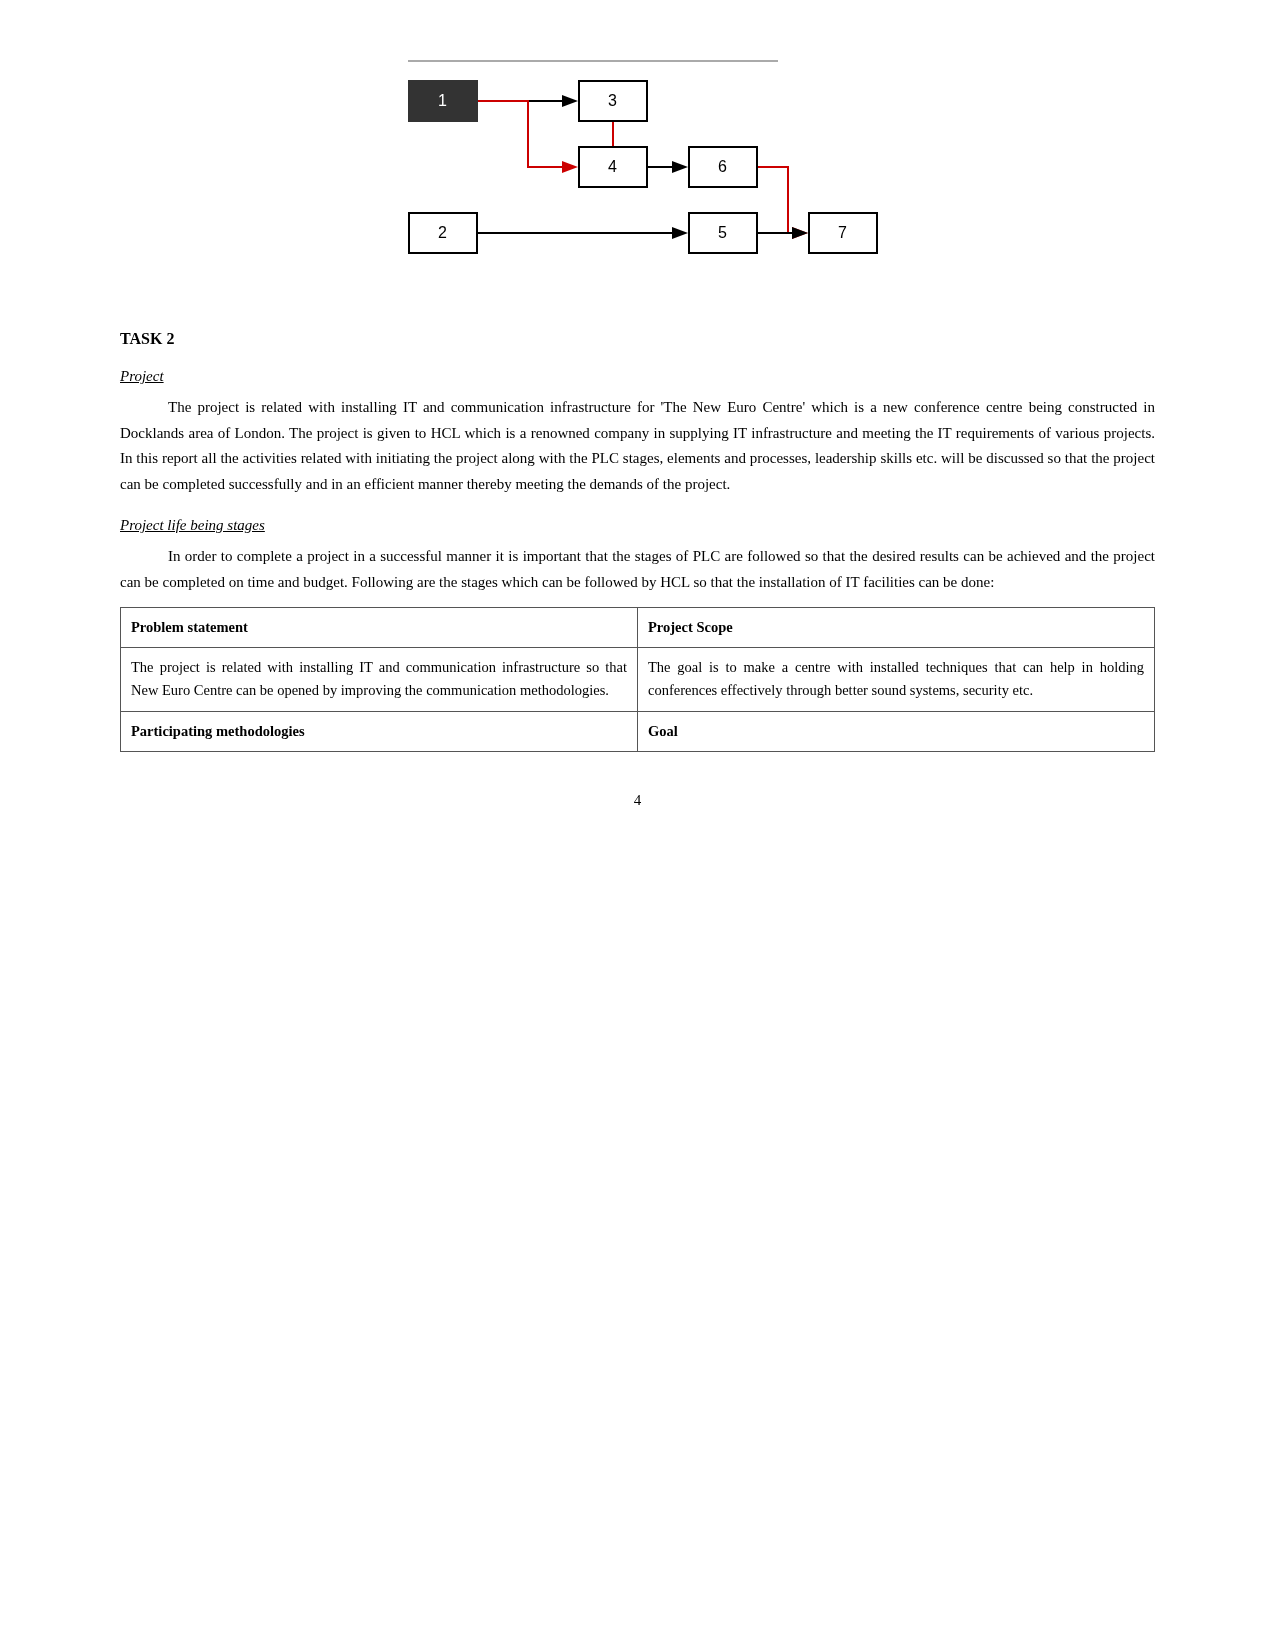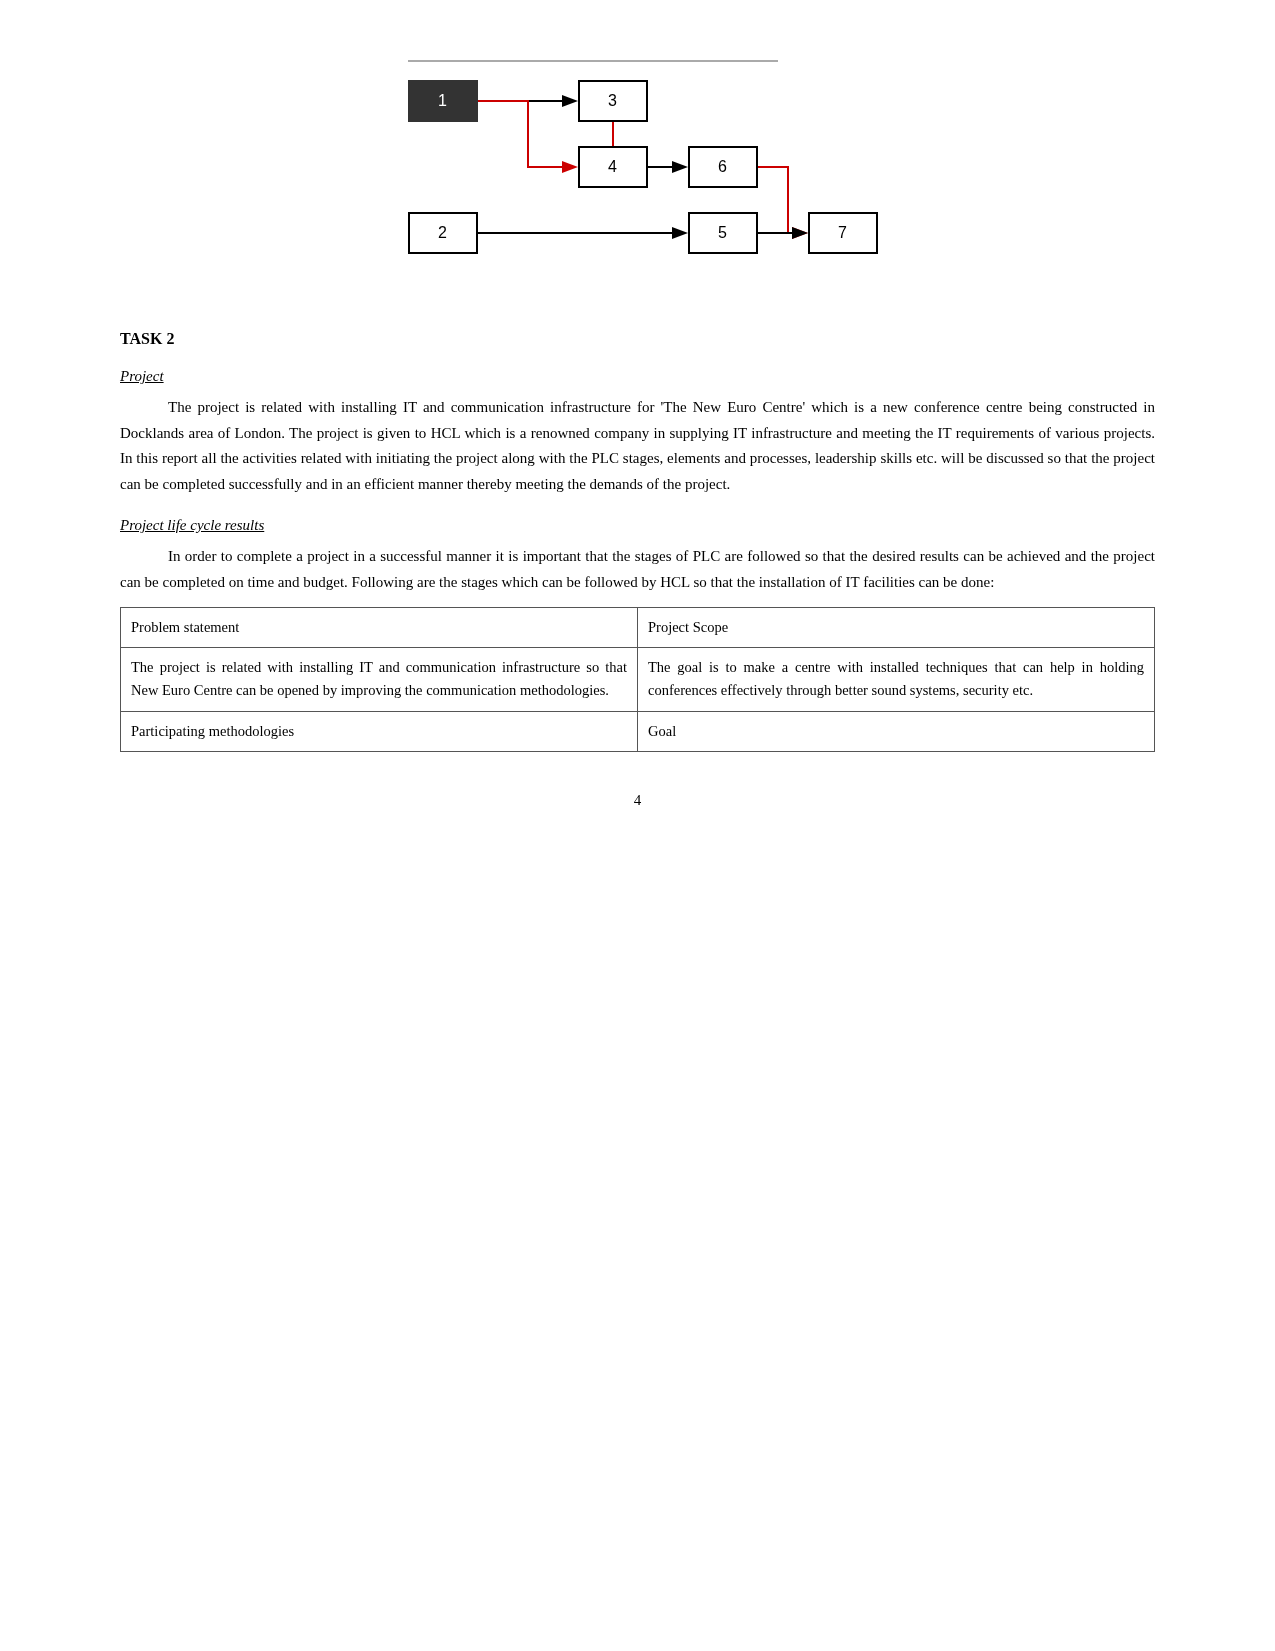--- a/index.html
+++ b/index.html
@@ -151,21 +151,21 @@
     .data-table td {
       border: 1px solid #555;
       padding: 8px 10px;
       vertical-align: top;
       text-align: justify;
       line-height: 1.6;
       width: 50%;
     }
 
     .data-table td.header-cell {
-      font-weight: normal;
+      font-weight: bold;
     }
 
     
     .page-number {
       text-align: center;
       margin-top: 40px;
       font-size: 15px;
     }
   </style>
 </head>
@@ -227,21 +227,21 @@
       </svg>
     </div>
   </div>
 
   <h2 class="section-heading">TASK 2</h2>
 
   <p class="underline-heading">Project</p>
 
   <p class="paragraph">The project is related with installing IT and communication infrastructure for 'The New Euro Centre' which is a new conference centre being constructed in Docklands area of London. The project is given to HCL which is a renowned company in supplying IT infrastructure and meeting the IT requirements of various projects. In this report all the activities related with initiating the project along with the PLC stages, elements and processes, leadership skills etc. will be discussed so that the project can be completed successfully and in an efficient manner thereby meeting the demands of the project.</p>
 
-  <p class="underline-heading">Project life cycle results</p>
+  <p class="underline-heading">Project life being stages</p>
 
   <p class="paragraph">In order to complete a project in a successful manner it is important that the stages of PLC are followed so that the desired results can be achieved and the project can be completed on time and budget. Following are the stages which can be followed by HCL so that the installation of IT facilities can be done:</p>
 
   <table class="data-table">
     <tbody>
 
       <tr>
         <td class="header-cell">Problem statement</td>
         <td class="header-cell">Project Scope</td>
       </tr>

